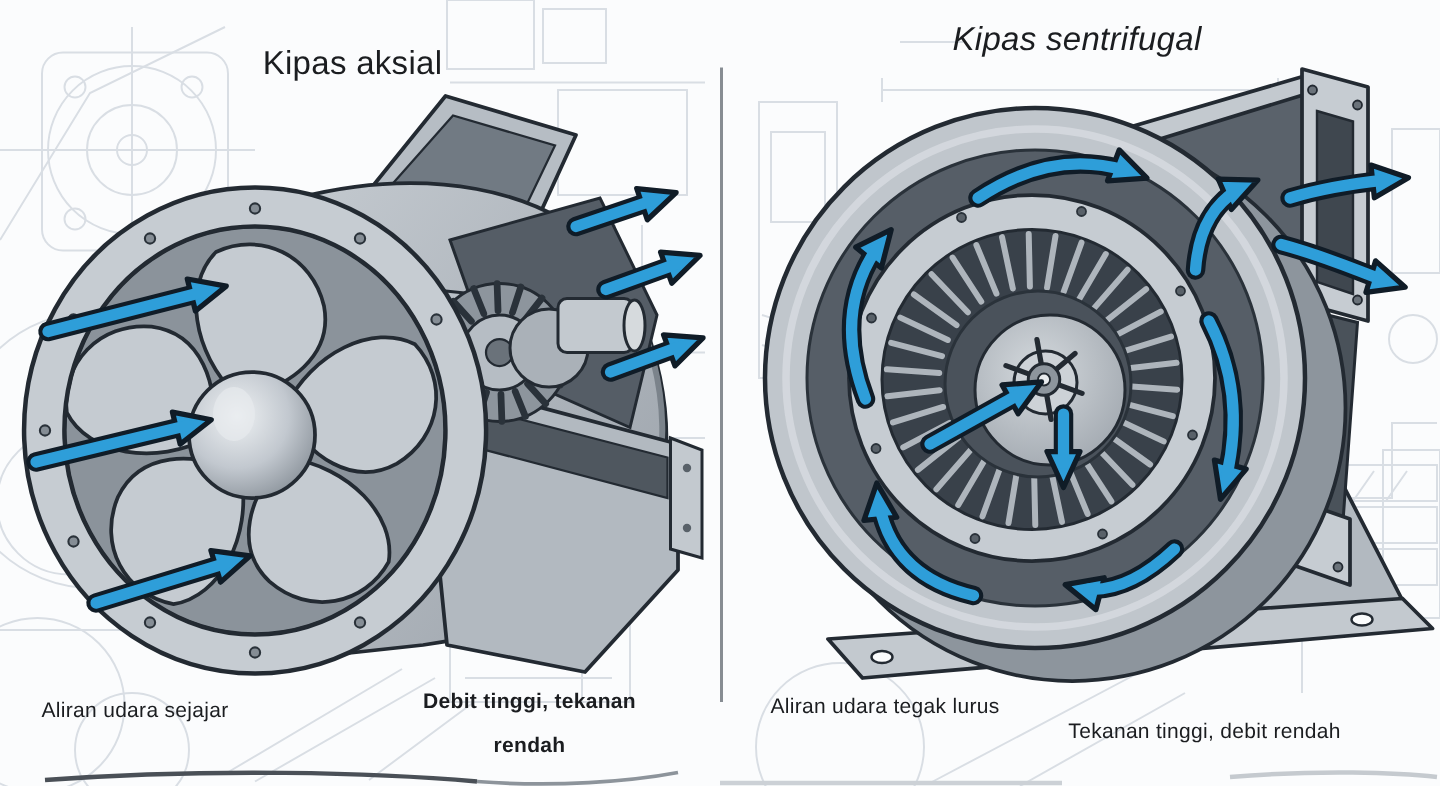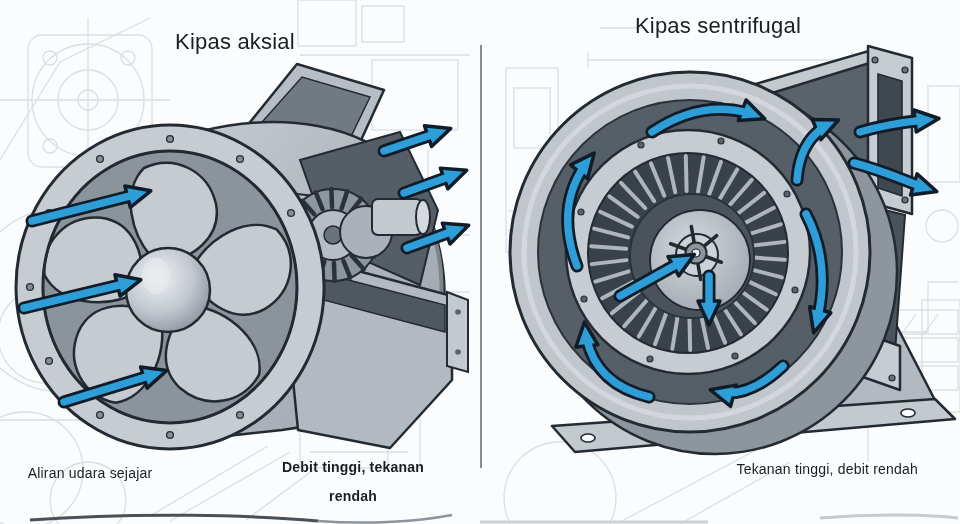--- a/index.html
+++ b/index.html
@@ -337,18 +337,19 @@
         </g>
     <g>
           <path d="M 709,276 L 709,320" stroke="#101c27" stroke-width="13" fill="none" stroke-linecap="round" stroke-dasharray="29 84"></path>
           <polygon points="709,325 698,301 720,301" fill="#2e9ed9" stroke="#101c27" stroke-width="3.5" stroke-linejoin="round"></polygon>
           <path d="M 709,276 L 709,320" stroke="#2e9ed9" stroke-width="7.5" fill="none" stroke-linecap="round" stroke-dasharray="33 84"></path>
         </g>
   </g>
 </svg>
 
   <div class="txt title" style="left:110px;top:27px;width:250px;">Kipas aksial</div>
-  <div class="txt title" style="left:630px;top:11px;width:176px;">Kipas sentrifugal</div>
+  <div class="txt title" style="left:630px;top:11px;width:176px;font-style:italic;">Kipas sentrifugal</div>
 
   <div class="txt" style="left:8px;top:459px;width:164px;">Aliran udara sejajar</div>
   <div class="txt" style="left:258px;top:453px;width:190px;font-weight:bold;">Debit tinggi, tekanan rendah</div>
-  <div class="txt" style="left:688px;top:455px;width:230px;text-align:right;">Tekanan tinggi, debit rendah</div>
+  <div class="txt" style="left:478px;top:456px;width:224px;">Aliran udara tegak lurus</div>
+  <div class="txt" style="left:688px;top:473px;width:230px;">Tekanan tinggi, debit rendah</div>
 </div>
 
 </body></html>

